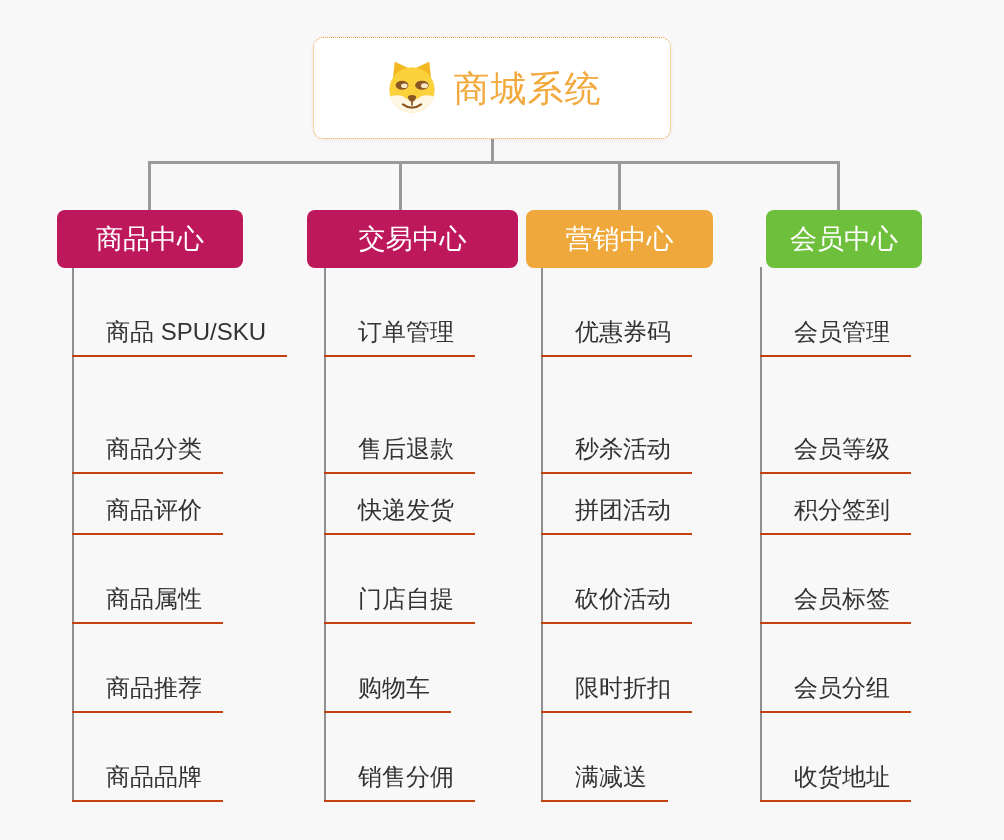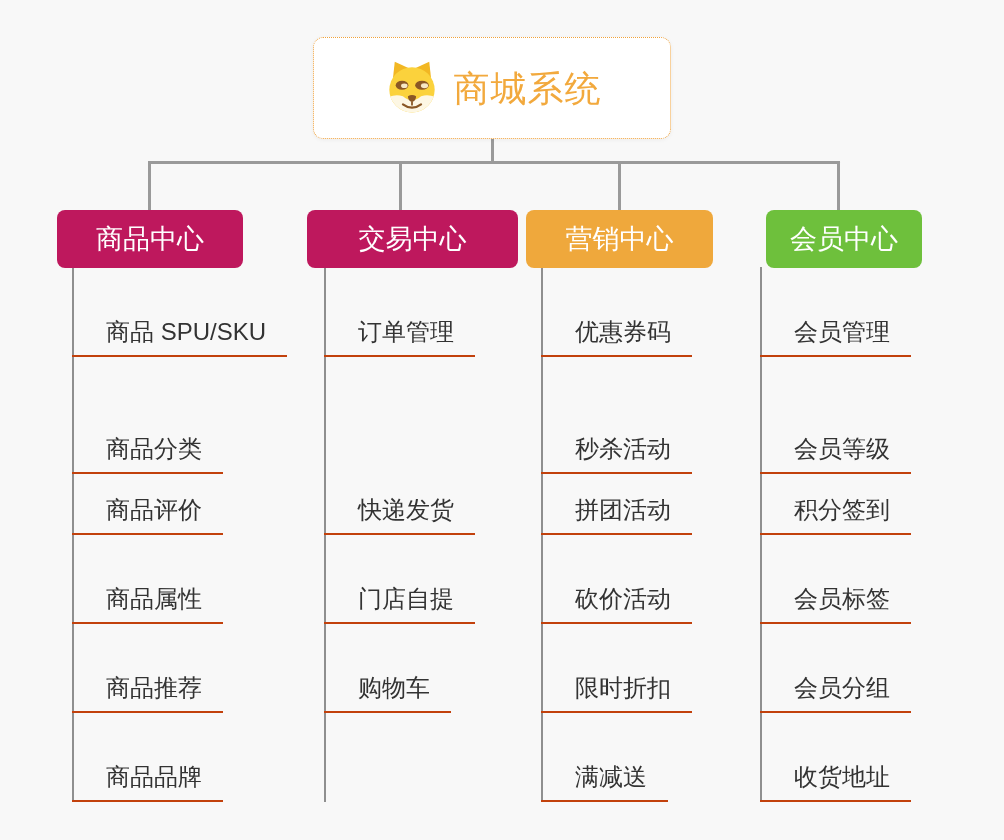--- a/index.html
+++ b/index.html
@@ -109,23 +109,25 @@
   </div>
 
   <div class="item c0 r0"><span class="leaf">商品 SPU/SKU</span></div>
   <div class="item c0 r1"><span class="leaf">商品分类</span></div>
   <div class="item c0 r2"><span class="leaf">商品评价</span></div>
   <div class="item c0 r3"><span class="leaf">商品属性</span></div>
   <div class="item c0 r4"><span class="leaf">商品推荐</span></div>
   <div class="item c0 r5"><span class="leaf">商品品牌</span></div>
 
   <div class="item c1 r0"><span class="leaf">订单管理</span></div>
+  <div class="item c1 r1"><span class="leaf">售后退款</span></div>
   <div class="item c1 r2"><span class="leaf">快递发货</span></div>
   <div class="item c1 r3"><span class="leaf">门店自提</span></div>
   <div class="item c1 r4"><span class="leaf">购物车</span></div>
+  <div class="item c1 r5"><span class="leaf">销售分佣</span></div>
 
   <div class="item c2 r0"><span class="leaf">优惠券码</span></div>
   <div class="item c2 r1"><span class="leaf">秒杀活动</span></div>
   <div class="item c2 r2"><span class="leaf">拼团活动</span></div>
   <div class="item c2 r3"><span class="leaf">砍价活动</span></div>
   <div class="item c2 r4"><span class="leaf">限时折扣</span></div>
   <div class="item c2 r5"><span class="leaf">满减送</span></div>
 
   <div class="item c3 r0"><span class="leaf">会员管理</span></div>
   <div class="item c3 r1"><span class="leaf">会员等级</span></div>

